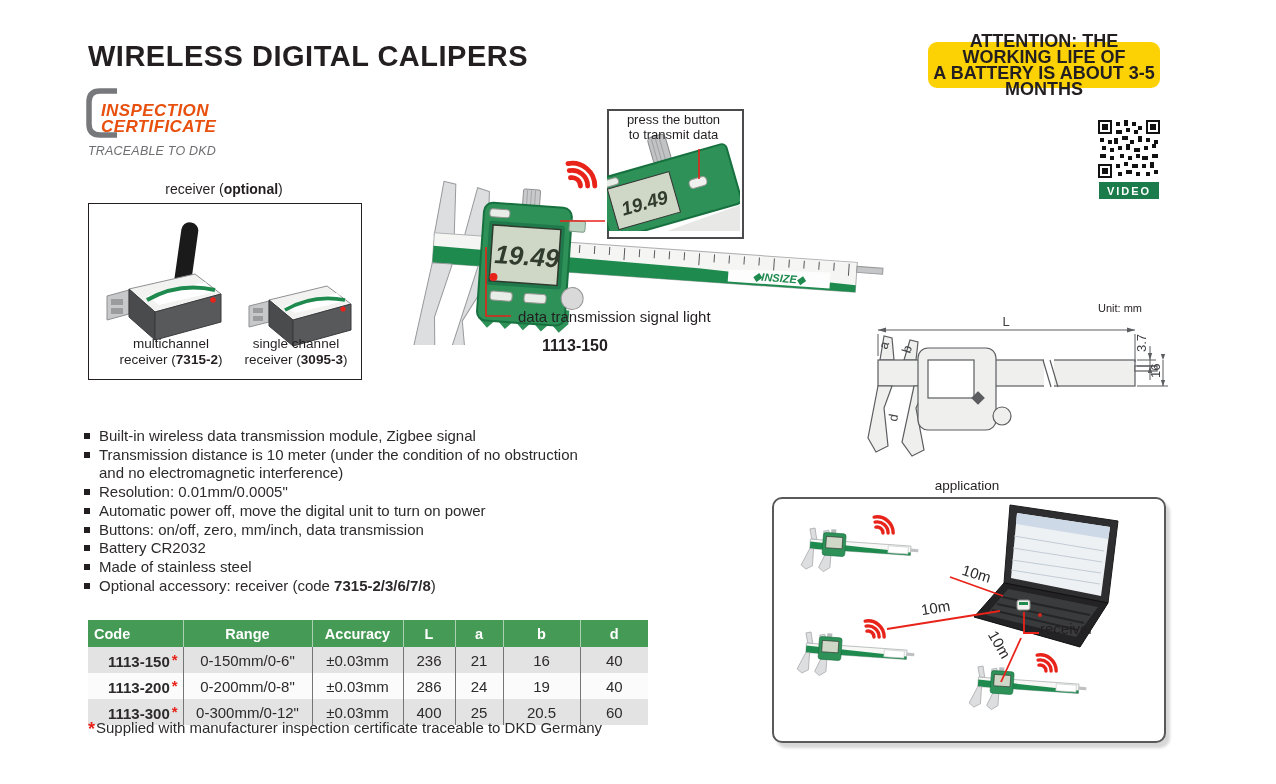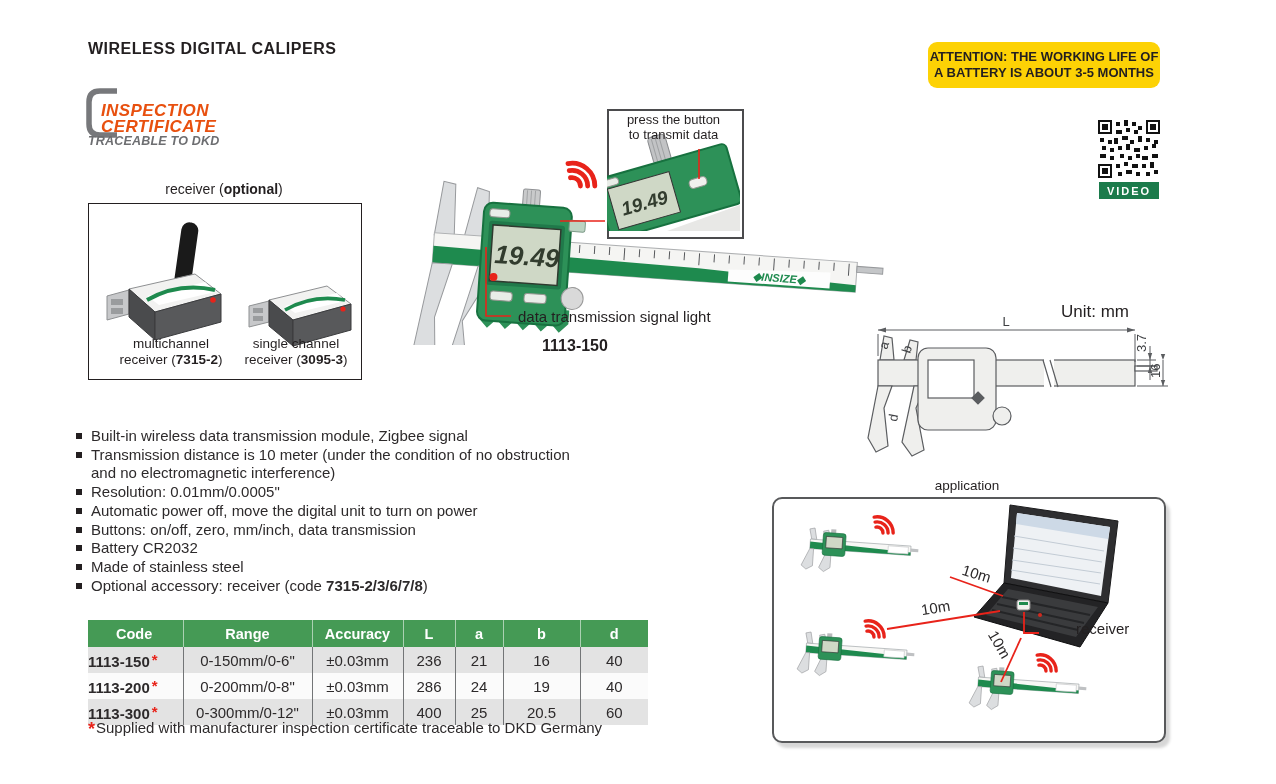--- a/index.html
+++ b/index.html
@@ -1,65 +1,65 @@
 <!DOCTYPE html>
 <html><head>
 <meta charset="utf-8">
 <style>
   html,body{margin:0;padding:0;background:#fff;}
   #page{position:relative;width:1276px;height:784px;background:#ffffff;overflow:hidden;
         font-family:"Liberation Sans",sans-serif;color:#231f20;}
   .abs{position:absolute;}
   
-  .page-title{left:88px;top:40px;font-size:16px;font-weight:bold;letter-spacing:.5px;color:#231f20;}
+  .page-title{left:88px;top:40px;font-size:29px;font-weight:bold;letter-spacing:.5px;color:#231f20;}
   
   .attention{left:928px;top:42px;width:232px;height:46px;background:#FDD205;border-radius:9px;
              display:flex;flex-direction:column;align-items:center;justify-content:center;
-             font-size:13px;font-weight:bold;line-height:16px;text-align:center;color:#231f20;}
+             font-size:18px;font-weight:bold;line-height:16px;text-align:center;color:#231f20;}
   
   .cert-word{left:101px;font-size:17px;font-weight:800;font-style:italic;color:#E8500F;letter-spacing:.4px;}
-  .cert-tag{left:88px;top:134px;font-size:12.5px;font-weight:bold;font-style:italic;color:#6d6e71;letter-spacing:.2px;}
+  .cert-tag{left:88px;top:144px;font-size:12.5px;font-weight:normal;font-style:italic;color:#6d6e71;letter-spacing:.2px;}
   
   .rcv-title{left:88px;top:181px;width:272px;text-align:center;font-size:14px;}
   .rcv-panel{left:88px;top:203px;width:272px;height:175px;border:1px solid #231f20;background:#fff;}
   .rcv-label{top:336px;font-size:13.5px;line-height:16px;text-align:center;}
   
   .inset-box{left:607px;top:109px;width:133px;height:126px;border:2px solid #4b4b4d;background:#fff;}
   .inset-text{left:609px;top:112px;width:129px;text-align:center;font-size:13px;line-height:15px;}
   .light-callout{left:518px;top:308px;font-size:15px;}
   .model-label{left:530px;top:337px;width:90px;text-align:center;font-size:16px;font-weight:bold;}
   
   .video-banner{left:1099px;top:182px;width:60px;height:17px;background:#1B7B4B;color:#fff;
                 font-size:11px;font-weight:bold;letter-spacing:2px;display:flex;align-items:center;justify-content:center;}
-  .unit-note{left:1061px;top:302px;font-size:17px;}
-  
-  .features{left:76px;top:427px;width:512px;display:flex;flex-direction:column;}
+  .unit-note{left:1098px;top:302px;font-size:11px;}
+  
+  .features{left:84px;top:427px;width:512px;display:flex;flex-direction:column;}
   .feat{display:flex;gap:9px;font-size:15px;line-height:18.7px;color:#2d2a2b;}
   .feat .bullet{flex:0 0 auto;width:6px;height:6px;background:#231f20;margin-top:6px;}
   .feat b{font-weight:bold;}
   
   .mm-note{left:448px;top:598px;width:200px;text-align:right;font-size:13.5px;font-weight:bold;margin-top:20px;}
   table.spec{position:absolute;left:88px;top:620px;width:560px;border-collapse:collapse;table-layout:fixed;
              font-size:15px;}
   table.spec th{background:#459A55;color:#fff;font-size:14.5px;font-weight:bold;height:25px;
                 border-left:1px solid rgba(255,255,255,.55);}
-  table.spec th:first-child{border-left:none;text-align:left;padding-left:28px;margin-top:12px;}
+  table.spec th:first-child{border-left:none;text-align:left;padding-left:6px;margin-top:12px;}
   table.spec td{height:24px;text-align:center;border-left:1px solid #737577;color:#2d2a2b;}
-  table.spec td:first-child{border-left:none;font-weight:bold;text-align:left;padding-left:0;}
+  table.spec td:first-child{border-left:none;font-weight:bold;text-align:left;padding-left:20px;}
   table.spec tr.odd td{background:#e3e3e3;}
   table.spec tr.even td{background:#fbfbfb;}
   .star{color:#E8231A;font-weight:bold;font-size:15px;vertical-align:2px;padding-left:2px;}
   .footnote{left:88px;top:719px;width:620px;font-size:15px;color:#2d2a2b;}
   .footnote .star{font-size:18px;vertical-align:-2px;padding:0 1px 0 0;}
   
   .app-title{left:772px;top:478px;width:390px;text-align:center;font-size:13.5px;}
   .app-panel{left:772px;top:497px;width:390px;height:242px;border:2px solid #58595b;border-radius:10px;
              background:#fff;box-shadow:4px 5px 3px #d7d7d7;}
   .dist{font-size:15px;color:#2d2a2b;}
-  .rcv-word{left:1040px;top:620px;font-size:15px;margin-left:36px;}
+  .rcv-word{left:1040px;top:620px;font-size:15px;}
   svg{display:block;}
   .no-events{pointer-events:none;}
 </style>
 </head>
 <body>
 
 <div id="page">
 
   <svg width="0" height="0" class="abs" aria-hidden="true">
     <defs>

